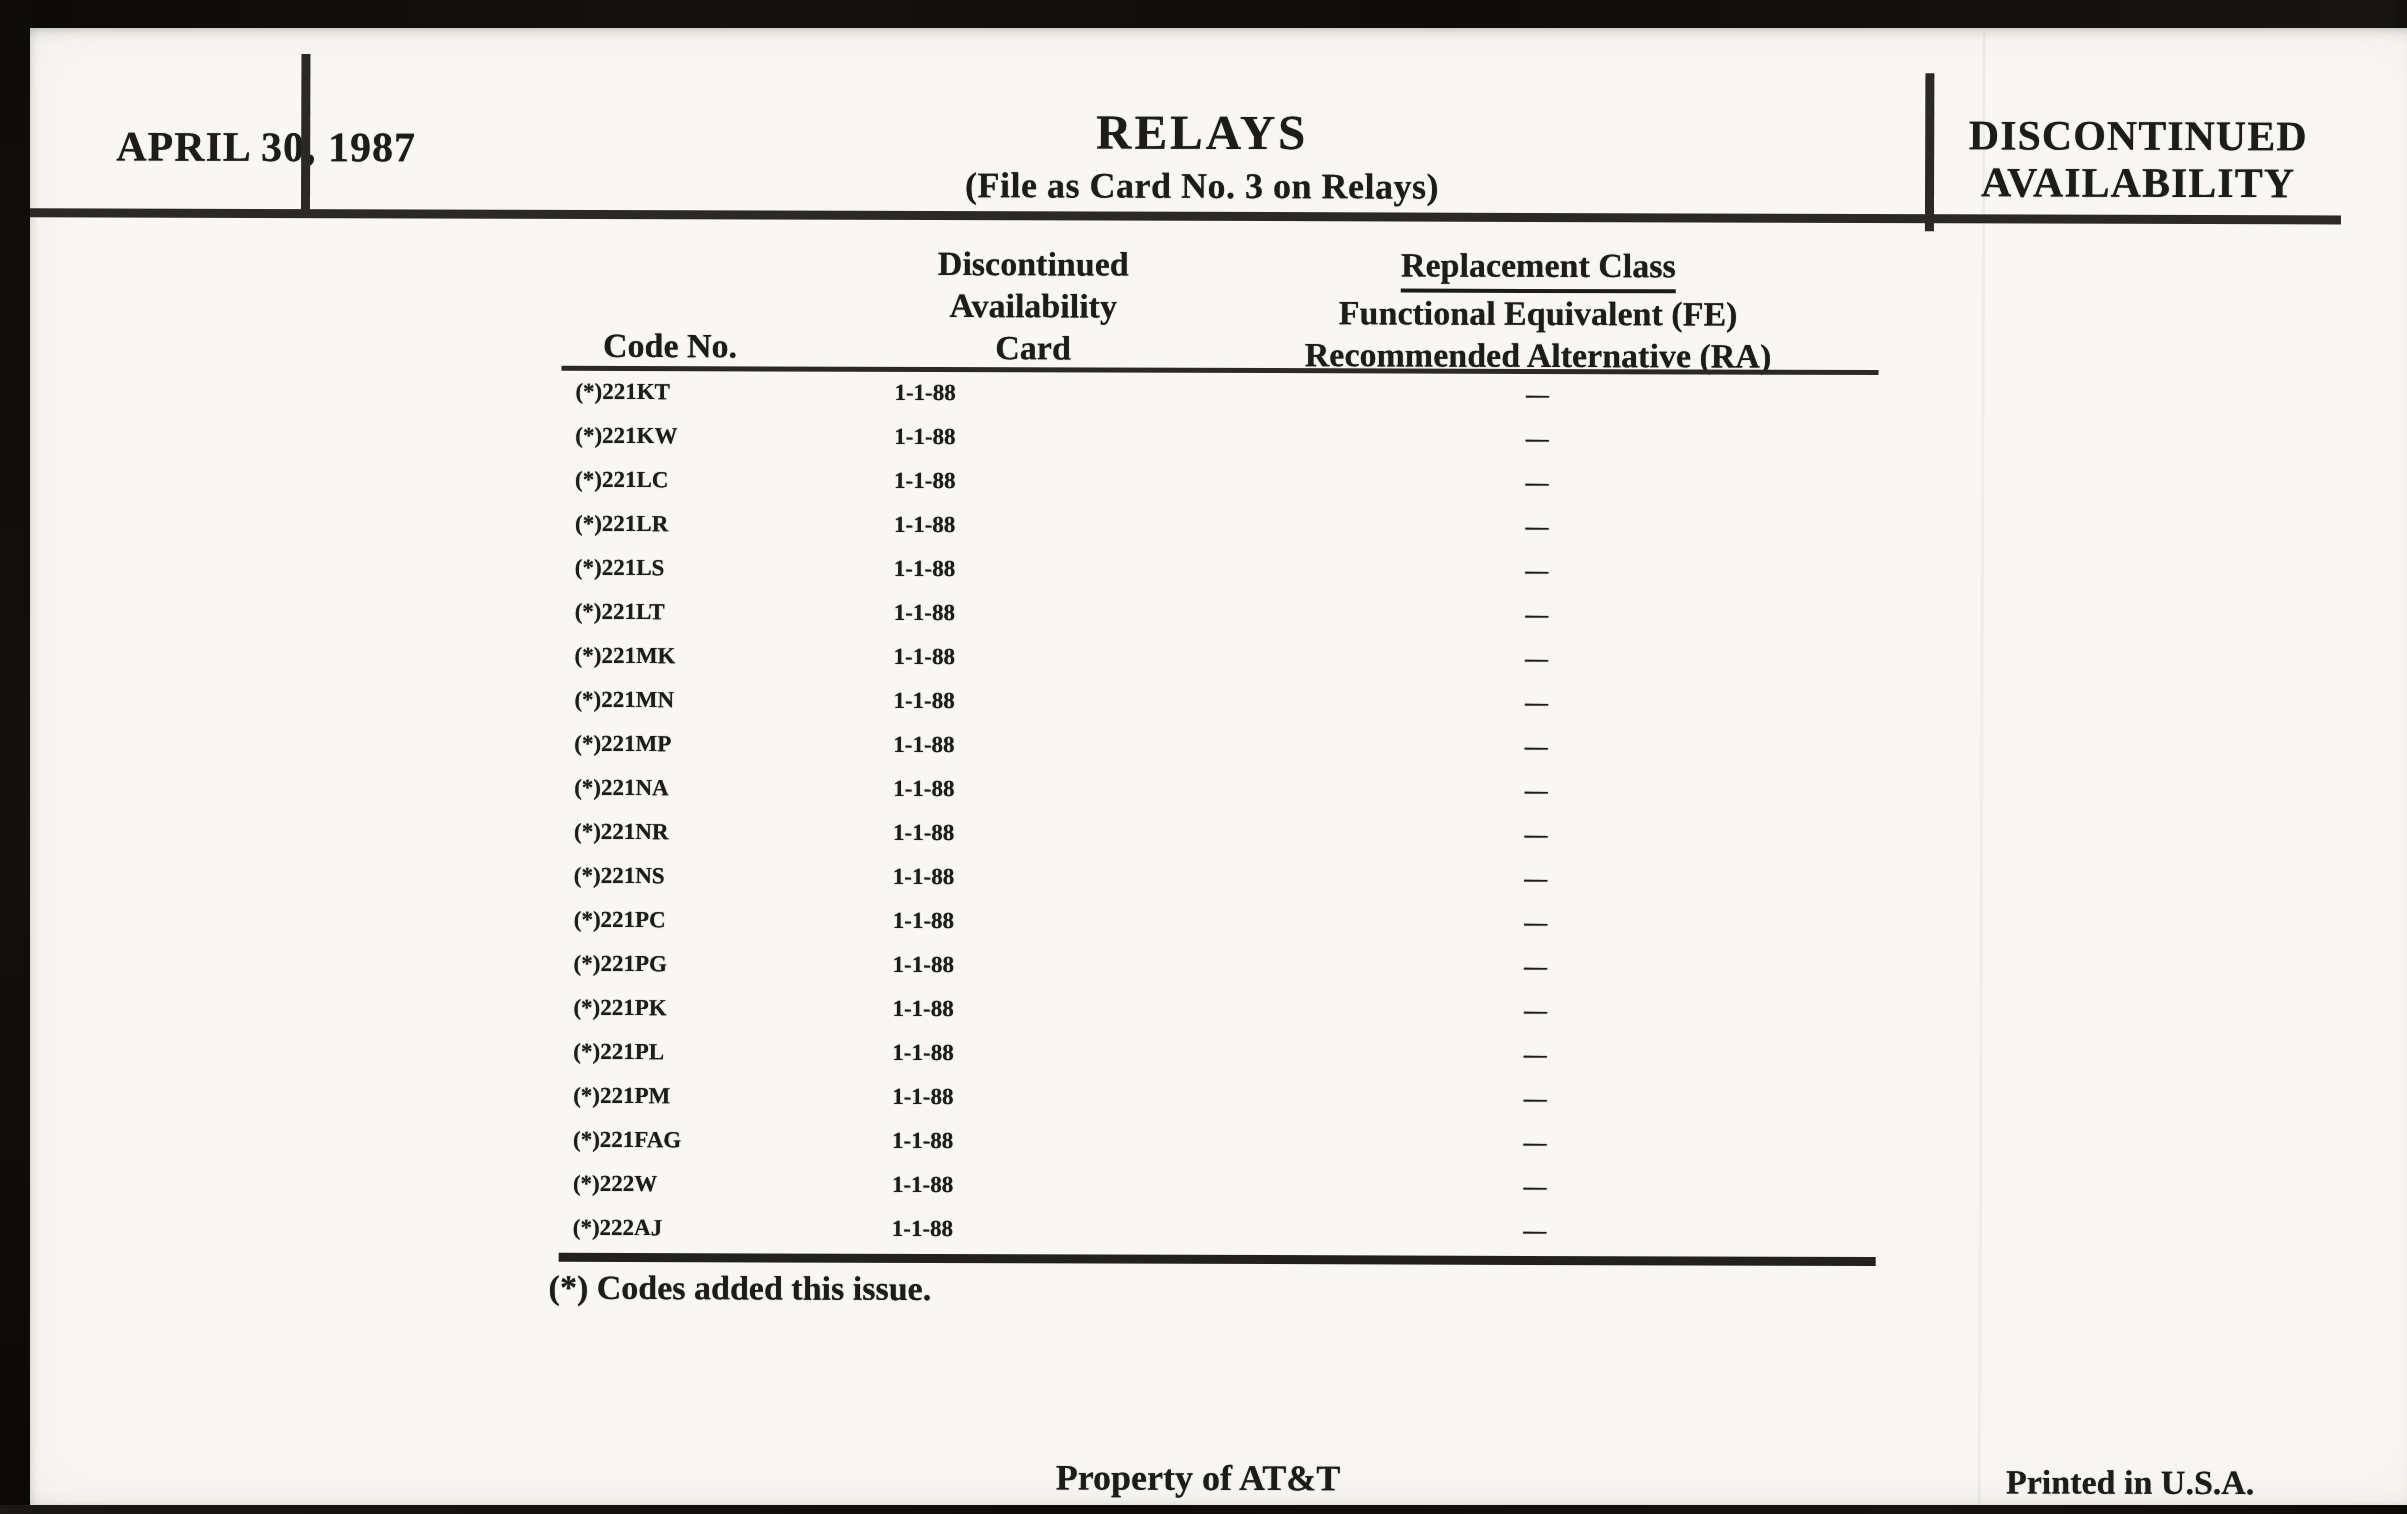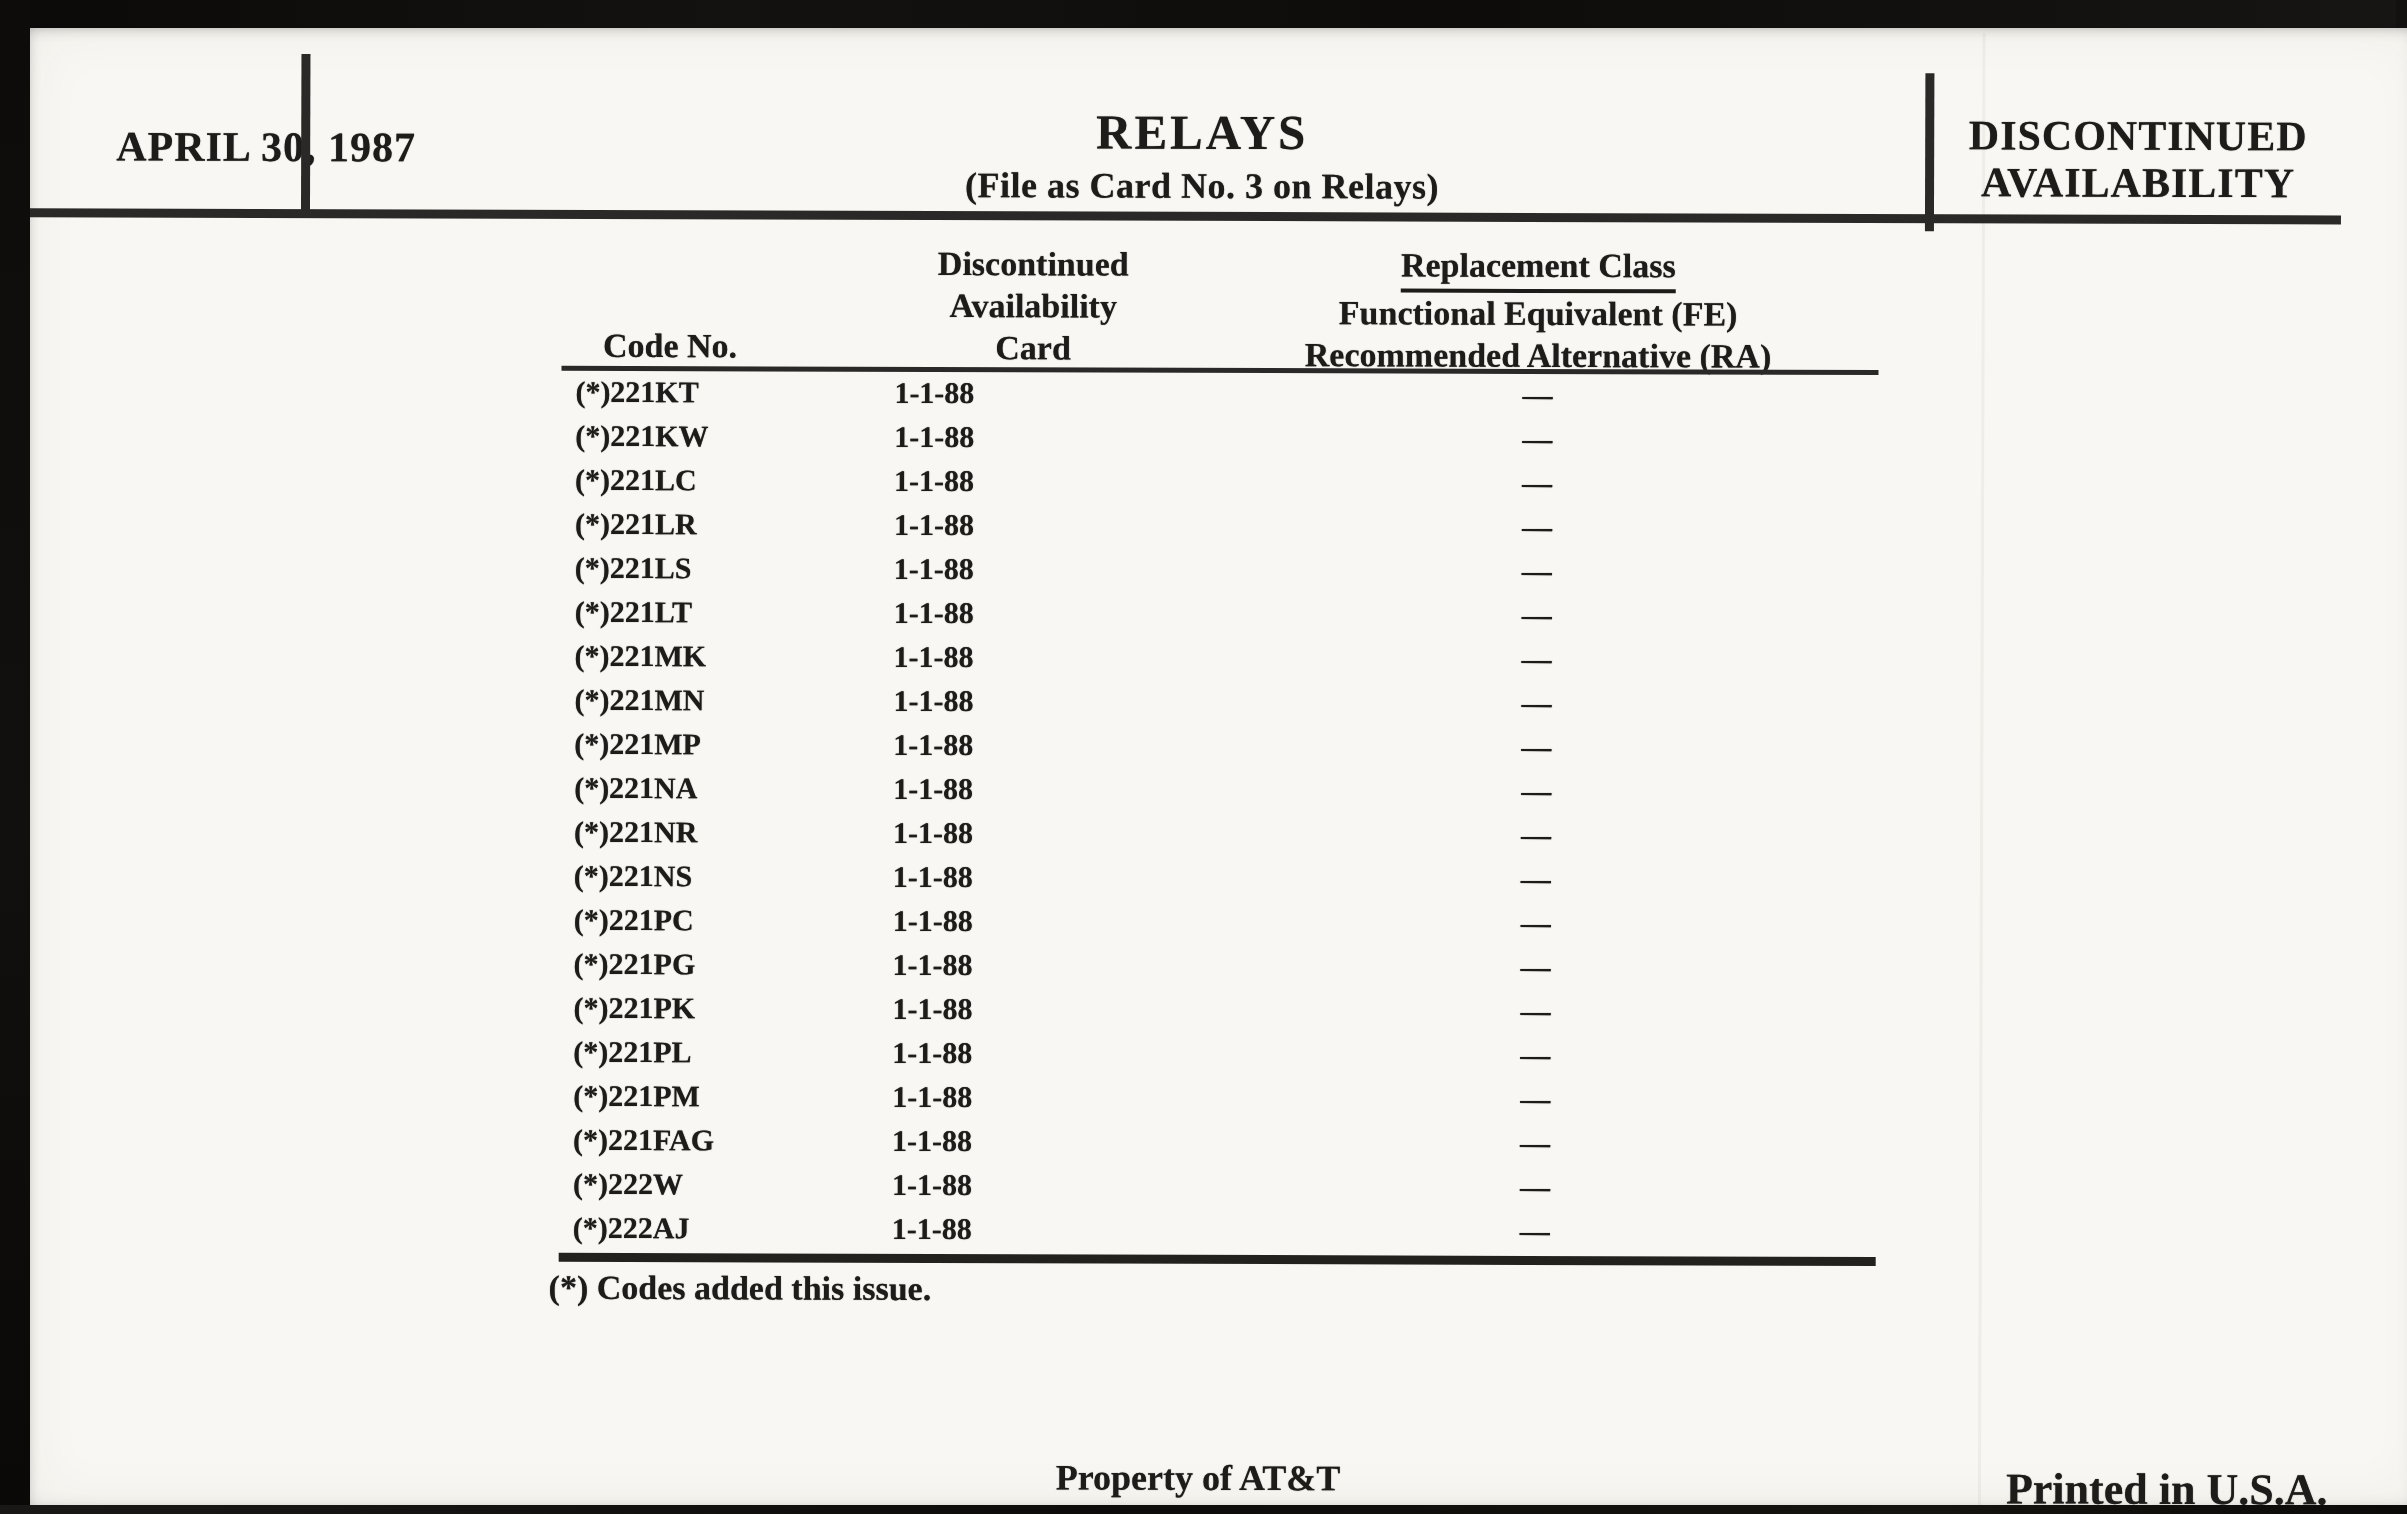--- a/index.html
+++ b/index.html
@@ -65,38 +65,38 @@
   .head-code{ left:492px; top:296px; width:297px; }
   .head-date{ left:855px; top:213px; width:297px; }
   .head-repl{ left:1241px; top:213px; width:535px; }
   .u-line{ display:inline-block; border-bottom:4px solid var(--ink); padding-bottom:2px; }
   .hrule-head{
     position:absolute; left:532px; top:337px; width:1317px; height:5px; background:var(--rule);
   }
   
   .rows{ position:absolute; left:0; top:341px; width:2366px; }
   .row{ position:relative; height:44px; }
-  .cell{ position:absolute; top:0; font-size:30px; font-weight:700; line-height:44px; }
+  .cell{ position:absolute; top:0; font-size:23px; font-weight:700; line-height:44px; }
   .cell.code{ left:546px; }
   .cell.date{ left:865px; width:277px; }
   .cell.repl{ left:1370px; width:277px; text-align:center; letter-spacing:1px;}
   .hrule-bottom{
     position:absolute; left:532px; top:1224px; width:1317px; height:9px; background:#22211e;
   }
   .footnote{
     position:absolute; left:522px; top:1240px; font-size:34px; font-weight:700;
   }
   
   .footer-property{
     position:absolute; left:578px; top:1426px; width:1188px; text-align:center;
     font-size:36px; font-weight:700;
   }
   .footer-printed{
     position:absolute; left:1980px; top:1430px; width:317px; 
-    font-size:44px; font-weight:700;
+    font-size:34px; font-weight:700;
   }
   
   .seam{
     position:absolute; left:1952px; top:0; width:3px; height:1477px;
     background:rgba(90,85,70,.06);
   }
   .top-bar{
     position:absolute; left:0; top:0; width:2408px; height:28px;
     background:linear-gradient(90deg,#0b0a09 0%,#141210 30%,#0d0c0a 60%,#171513 100%);
   }

